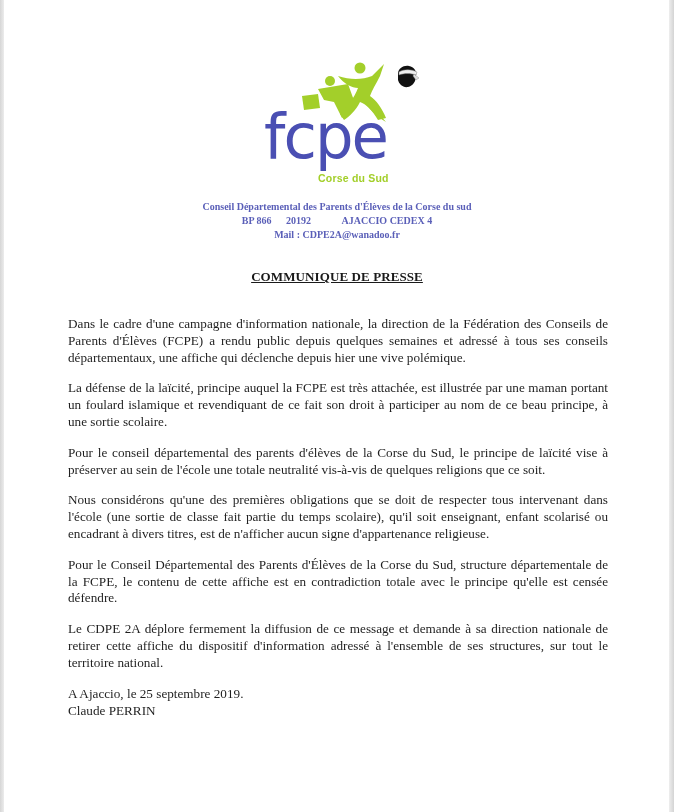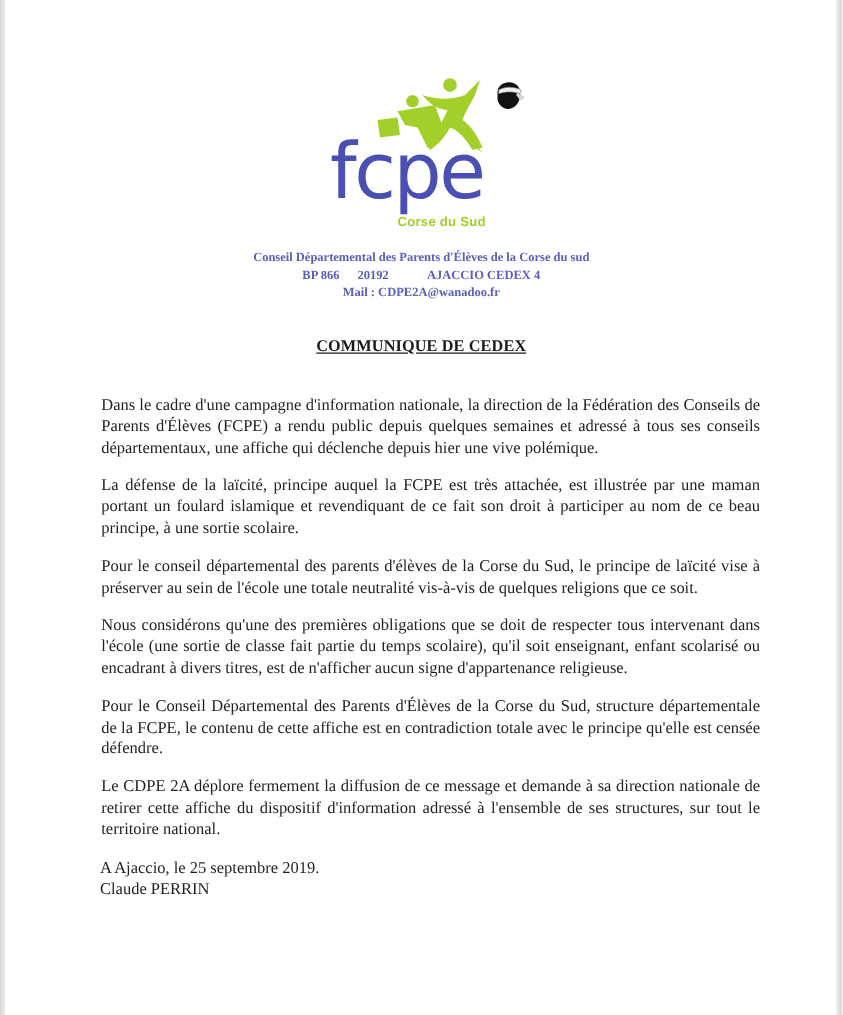--- a/index.html
+++ b/index.html
@@ -88,31 +88,30 @@
       left: 68px;
       width: 540px;
       top: 316px;
       font-family: "Liberation Serif", serif;
       font-size: 13.2px;
       line-height: 16.8px;
       color: #1f1f1f;
       text-align: justify;
     }
     .body-text p {
-      margin: 0 0 14px 13px;
+      margin: 0 0 14px 0;
     }
     .signature {
       position: absolute;
       left: 68px;
       top: 686px;
       font-family: "Liberation Serif", serif;
       font-size: 13.2px;
       line-height: 16.8px;
       color: #1f1f1f;
-      margin-left: 12px;
     }
     .signature div { white-space: nowrap; }
   </style>
 </head>
 <body>
 
 <div class="edge-left"></div>
 <div class="edge-right"></div>
 
 <div class="logo">
@@ -143,21 +142,21 @@
 <div class="header-block">
   <div>Conseil Départemental des Parents d'Élèves de la Corse du sud</div>
   <div class="row2">
     <span>BP 866</span>
     <span class="gap1">20192</span>
     <span class="gap2">AJACCIO  CEDEX  4</span>
   </div>
   <div>Mail : CDPE2A@wanadoo.fr</div>
 </div>
 
-<div class="title">COMMUNIQUE DE CEDEX</div>
+<div class="title">COMMUNIQUE DE PRESSE</div>
 
 <div class="body-text">
   <p>Dans le cadre d'une campagne d'information nationale, la direction de la Fédération des Conseils de Parents d'Élèves (FCPE) a rendu public depuis quelques semaines et adressé à tous ses conseils départementaux, une affiche qui déclenche depuis hier une vive polémique.</p>
   <p>La défense de la laïcité, principe auquel la FCPE est très attachée, est illustrée par une maman portant un foulard islamique et revendiquant de ce fait son droit à participer au nom de ce beau principe, à une sortie scolaire.</p>
   <p>Pour le conseil départemental des parents d'élèves de la Corse du Sud, le principe de laïcité vise à préserver au sein de l'école une totale neutralité vis-à-vis de quelques religions que ce soit.</p>
   <p>Nous considérons qu'une des premières obligations que se doit de respecter tous intervenant dans l'école (une sortie de classe fait partie du temps scolaire), qu'il soit enseignant, enfant scolarisé ou encadrant à divers titres, est de n'afficher aucun signe d'appartenance religieuse.</p>
   <p>Pour le Conseil Départemental des Parents d'Élèves de la Corse du Sud, structure départementale de la FCPE, le contenu de cette affiche est en contradiction totale avec le principe qu'elle est censée défendre.</p>
   <p>Le CDPE 2A déplore fermement la diffusion de ce message et demande à sa direction nationale de retirer cette affiche du dispositif d'information adressé à l'ensemble de ses structures, sur tout le territoire national.</p>
 </div>
 

